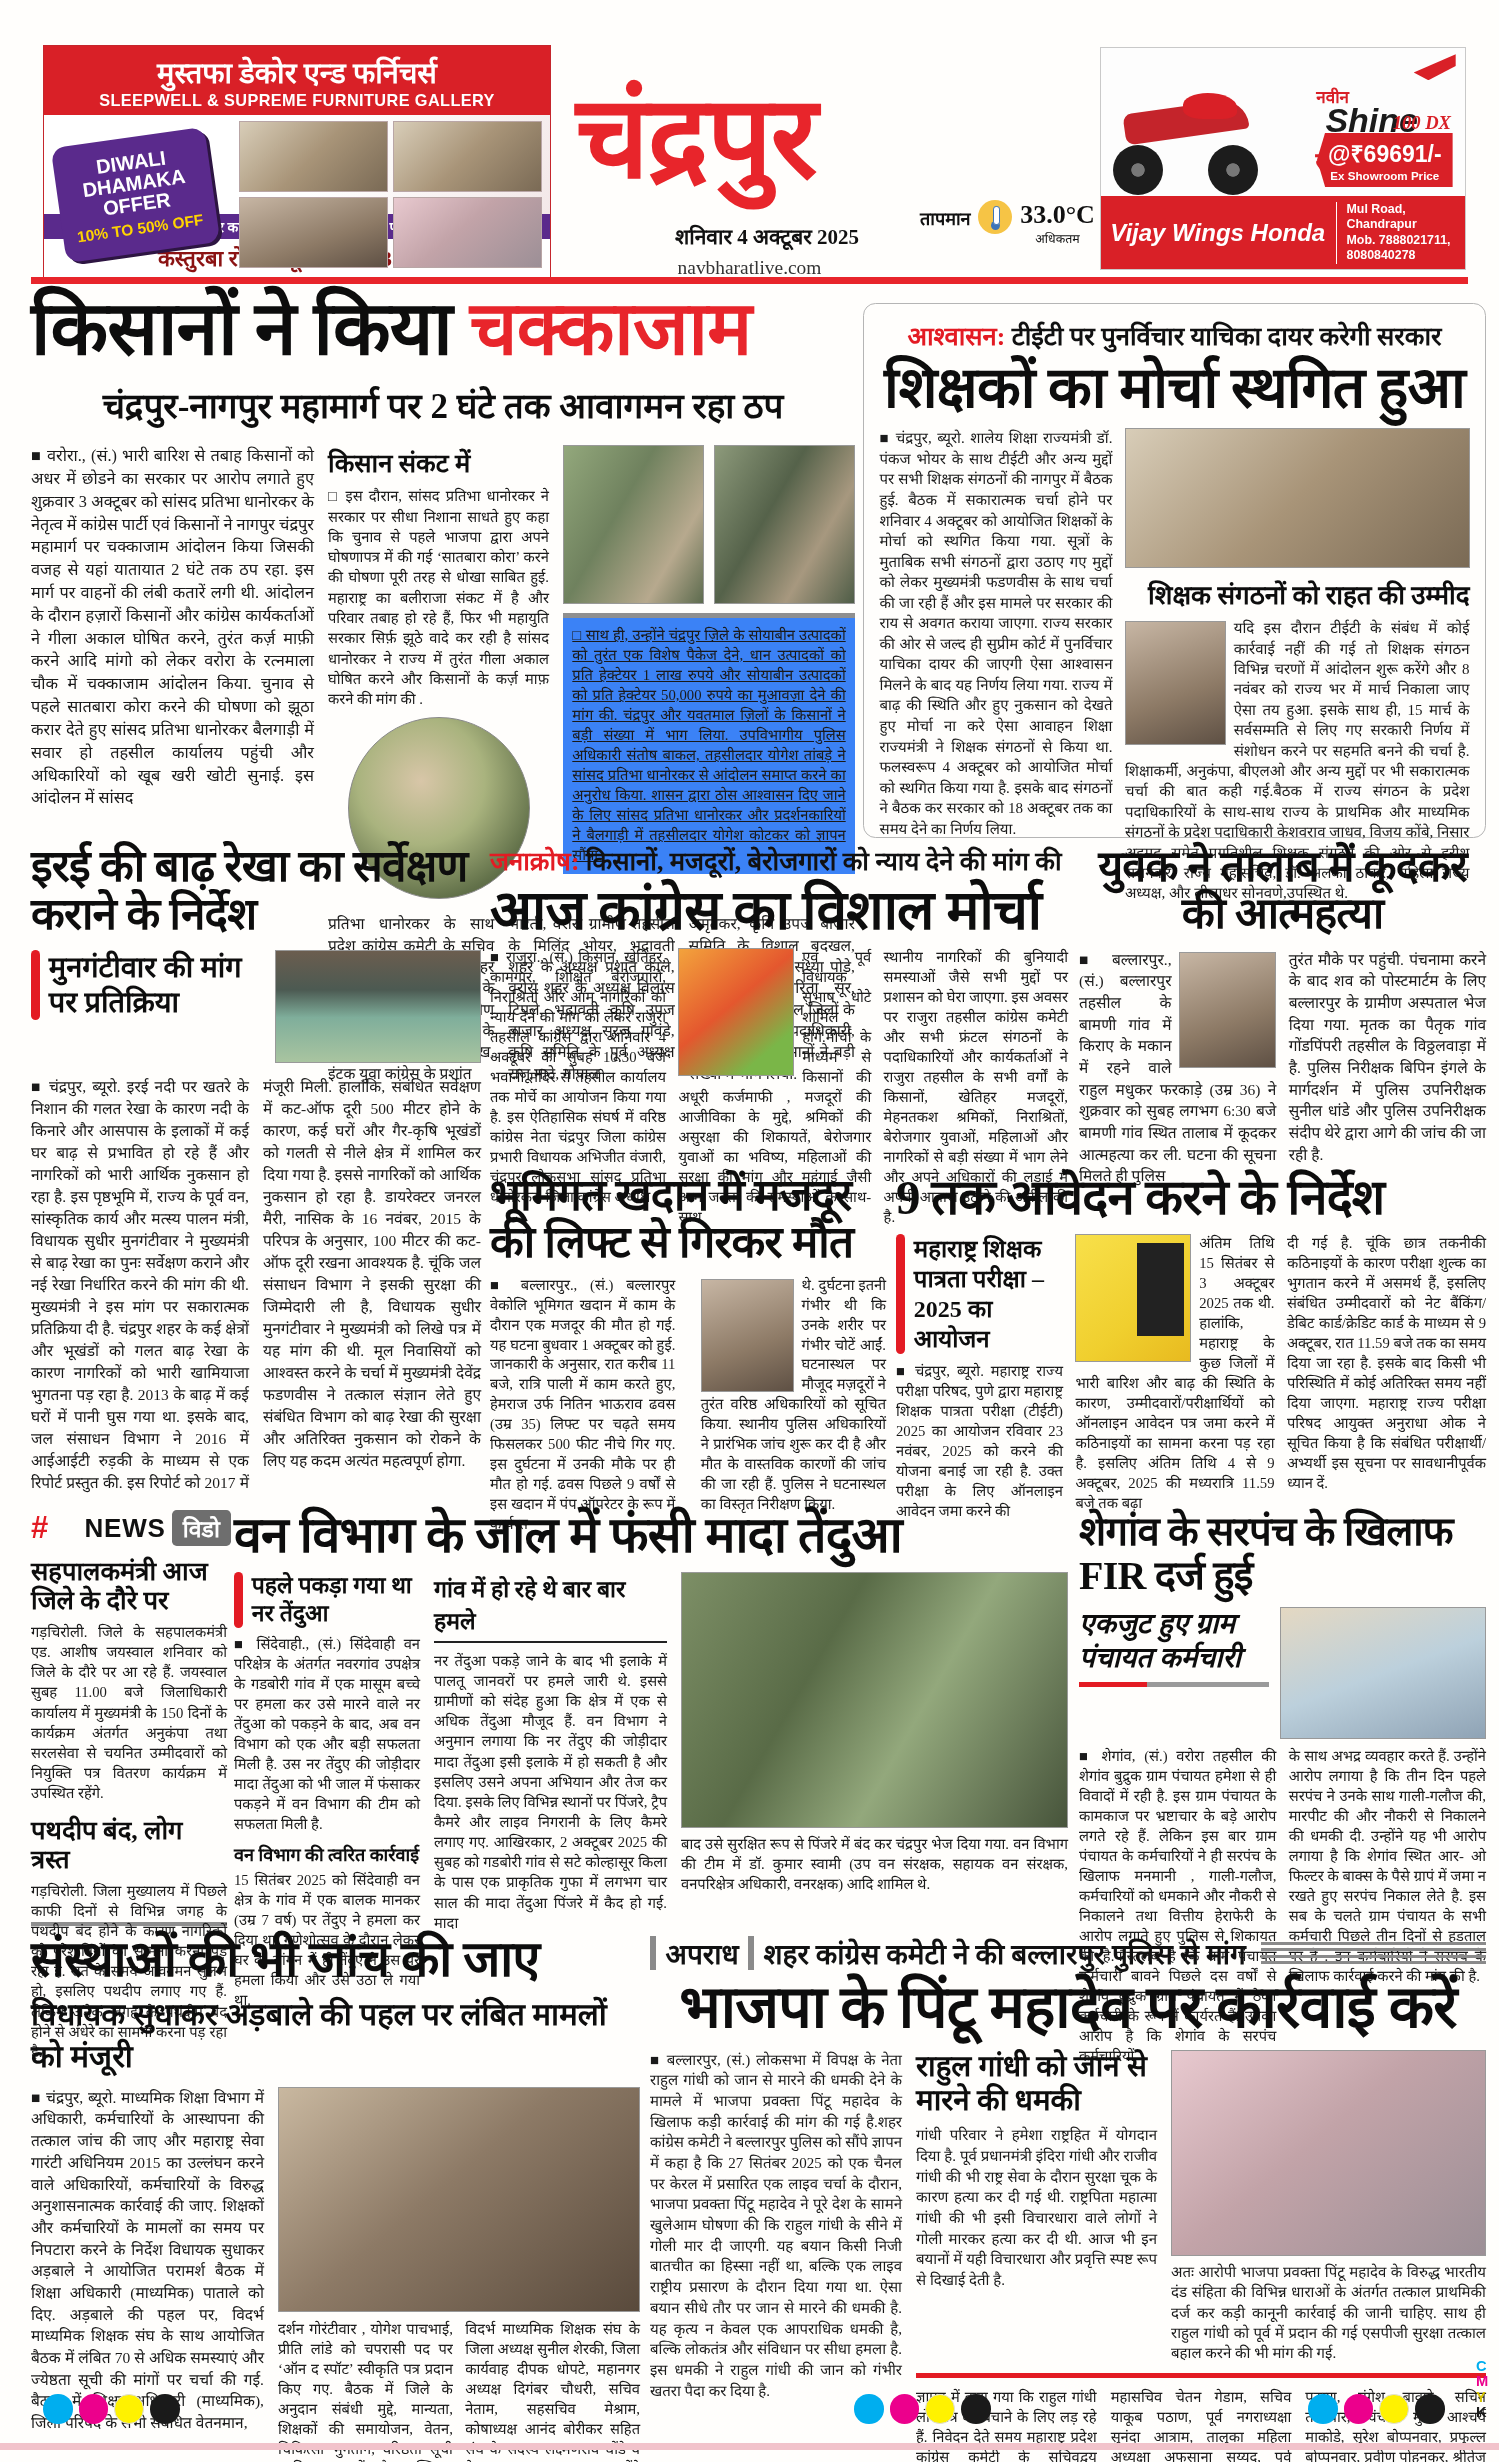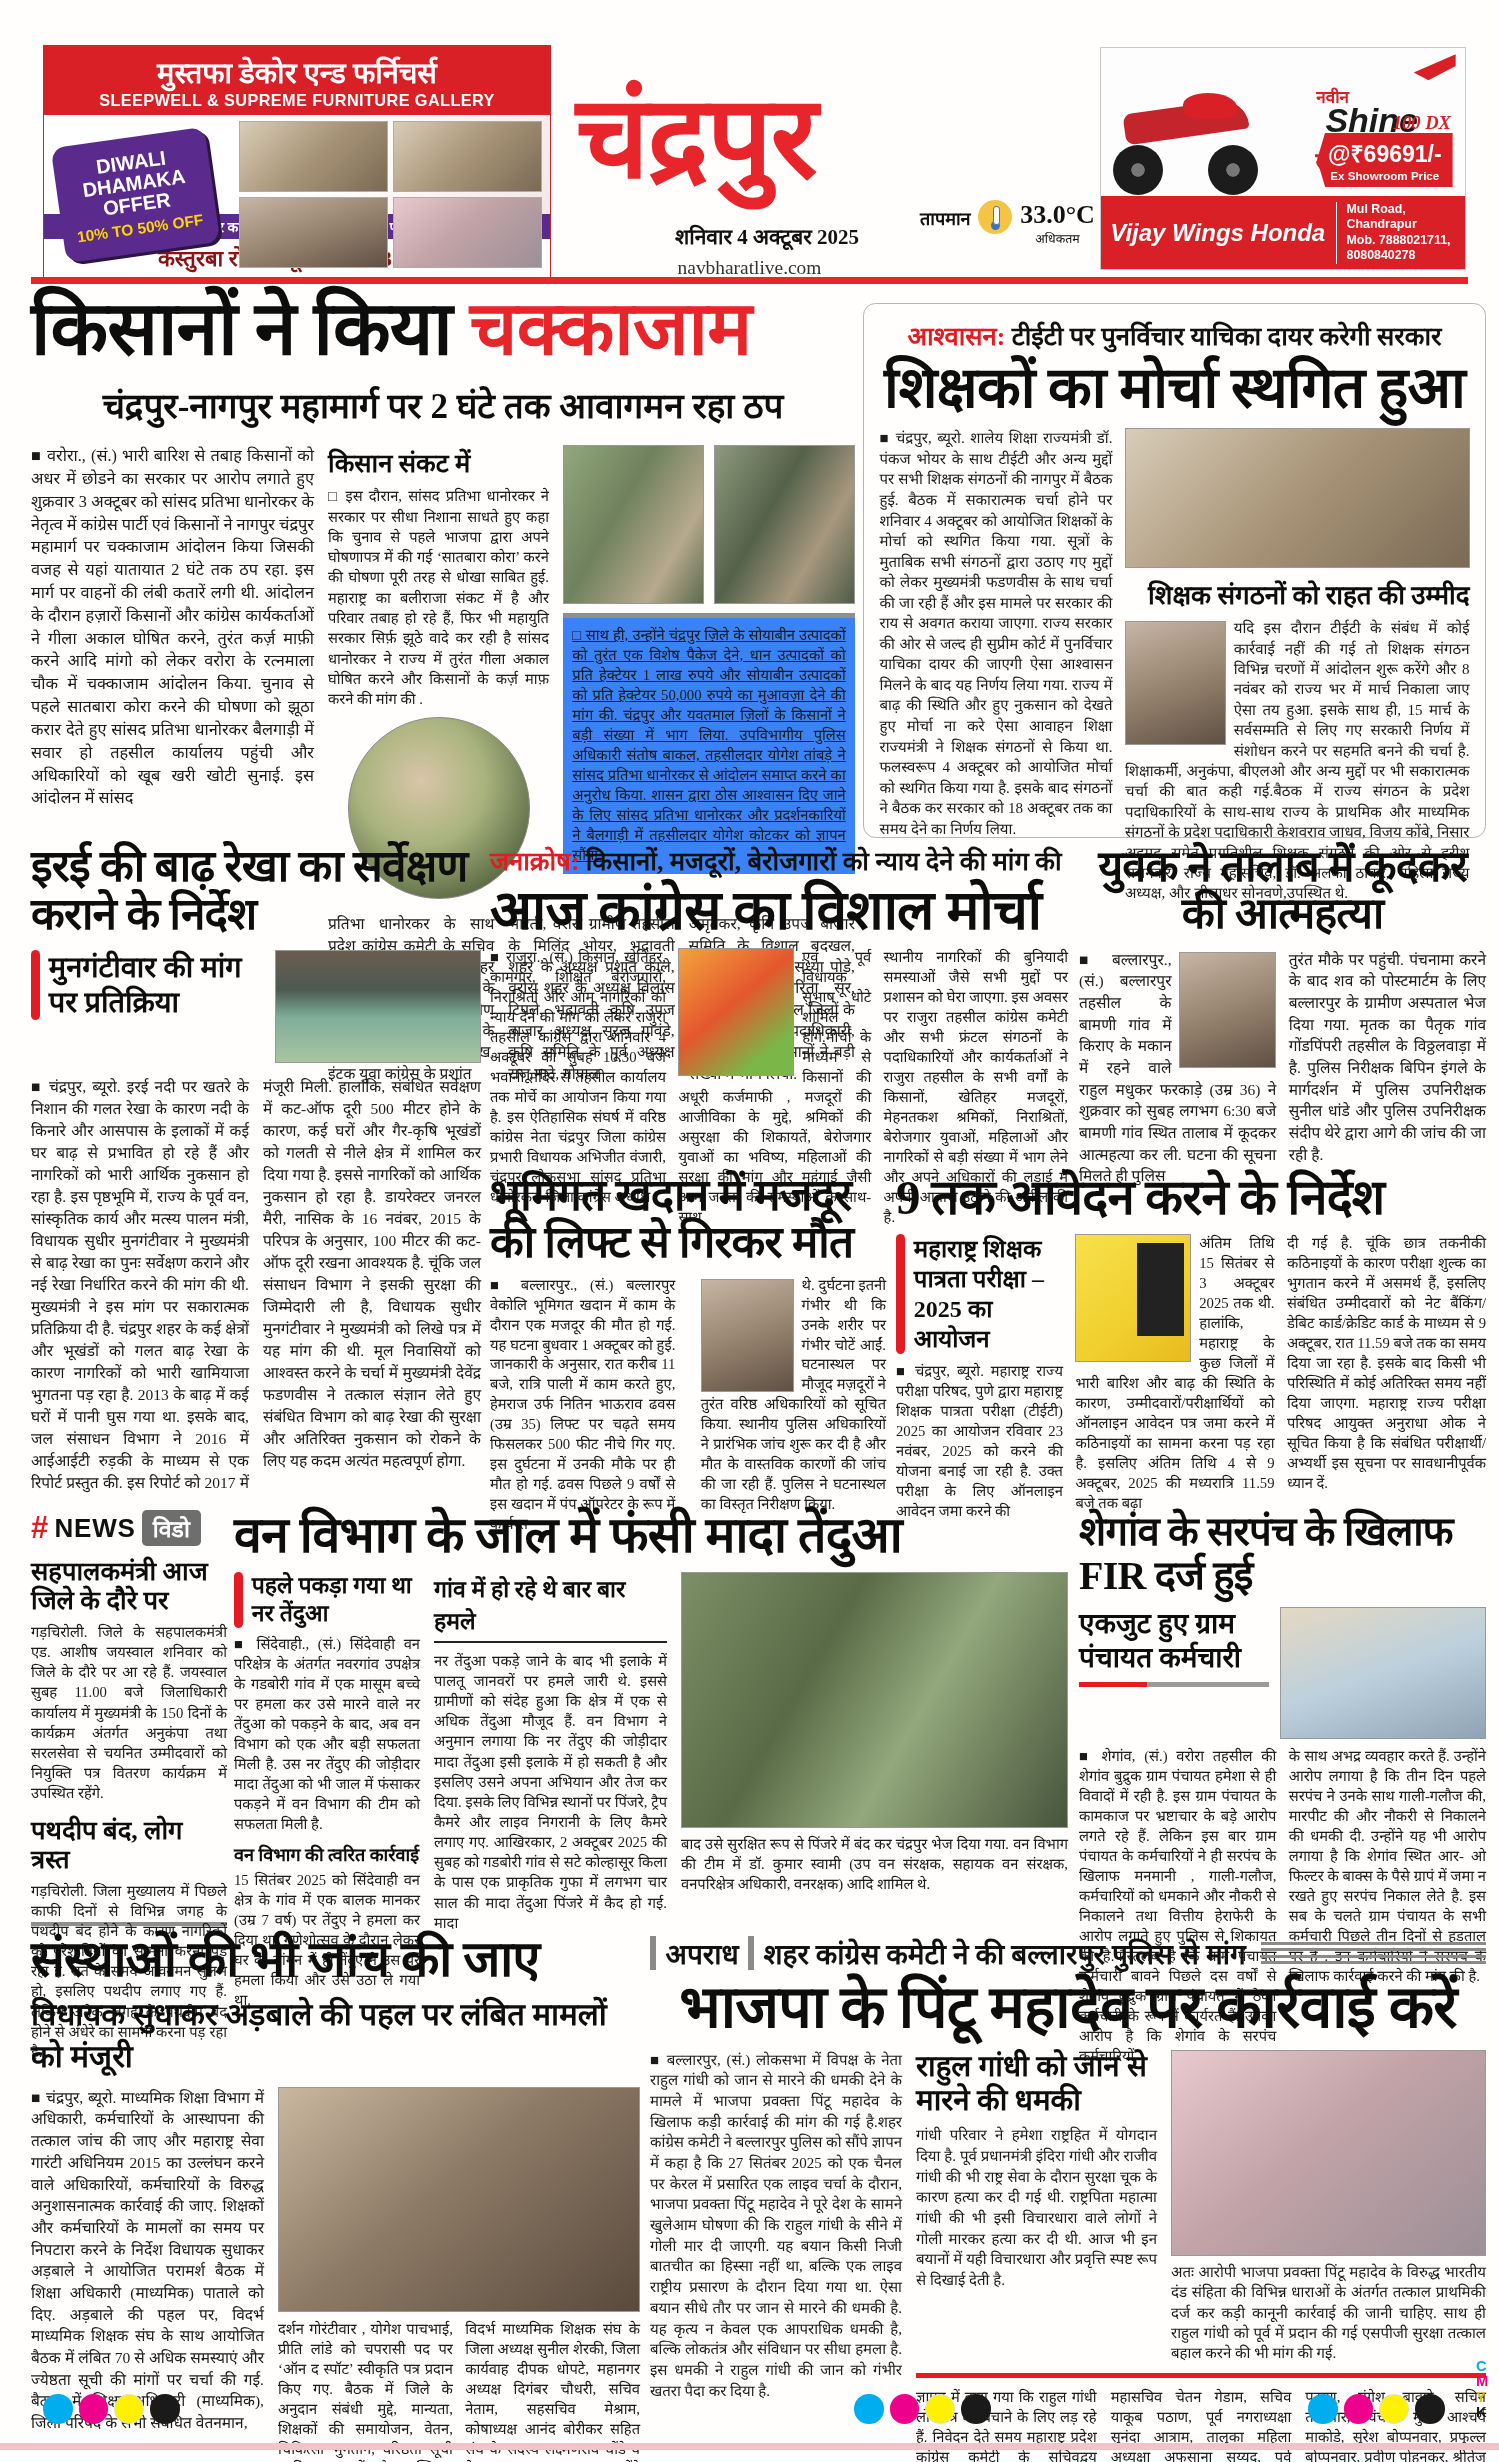--- a/index.html
+++ b/index.html
@@ -74,21 +74,21 @@
   .weather .icon::before { content:""; position:absolute; left:12.4px; bottom:3.9px; width:9.3px; height:9.3px; background:#3d74b8; border-radius:50%; }
   .weather .t { font-size:26px; font-weight:700; }
   .weather .tl { font-size:12.4px; text-align:center; }
   .weather .sep { width:1.6px; height:40px; background:#bbb; margin:0 3.1px; border-left:1.6px dotted #999; }
 
   .notebox { background:#3b82f6; border-top:5.4px solid #8f8f8f; padding:7.8px 9.3px;text-decoration:underline; }
   .circlephoto { border-radius:50%; border:0.8px solid #888; background:radial-gradient(circle at 40% 35%, #d8c6a8 0%, #a9b37e 40%, #617049 75%, #49543a 100%); }
 
   .newswin-tag { display:flex; align-items:center; gap:6.2px; }
   .newswin-tag .hash { color:#e31b23; font-size:31px; font-weight:800; font-family:"Liberation Sans",sans-serif; }
-  .newswin-tag .nw { font-size:26px; font-weight:800; font-family:"Liberation Sans",sans-serif; letter-spacing:0.8px; }
+  .newswin-tag .nw { font-size:26px; font-weight:800; font-family:"Liberation Sans",sans-serif; letter-spacing:0.8px;margin-left:30px; }
   .newswin-tag .vid { background:#6e6e6e; color:#fff; font-size:23px; font-weight:800; padding:1.6px 11px; border-radius:4.7px; }
 
   .cmyk { display:flex; gap:6.2px; }
   .cmyk span { width:29.5px; height:29.5px; border-radius:50%; display:block; }
   .cmyk-label { display:flex; flex-direction:column; font-size:14.7px; font-weight:800; font-family:"Liberation Sans",sans-serif; line-height:1.05; }
 
   .linesdecor { display:flex; flex-direction:column; gap:3.1px; }
   .linesdecor i { display:block; height:3.1px; background:#8a8a8a; }
 </style>
 </head>
@@ -316,21 +316,21 @@
         <div class="photo crowd" style="height:256px;background:linear-gradient(120deg,#7d8f66,#596b47 35%,#93a87c 60%,#47543b);"></div>
         <div class="bodytext" style="font-size:14.7px;line-height:1.36;margin-top:6.2px;">बाद उसे सुरक्षित रूप से पिंजरे में बंद कर चंद्रपुर भेज दिया गया. वन विभाग की टीम में डॉ. कुमार स्वामी (उप वन संरक्षक, सहायक वन संरक्षक, वनपरिक्षेत्र अधिकारी, वनरक्षक) आदि शामिल थे.</div>
       </div>
     </div>
   </div>
 
   <div class="abs" style="left:1079px;top:1510px;width:407px;height:416px;">
     <div class="headline" style="font-size:40px;line-height:1.1;">शेगांव के सरपंच के खिलाफ FIR दर्ज हुई</div>
     <div style="display:flex;gap:11px;margin-top:9.3px;align-items:flex-start;">
       <div style="flex:1;">
-        <div class="subhead" style="font-size:28px;line-height:1.2;">एकजुट हुए ग्राम पंचायत कर्मचारी</div>
+        <div class="subhead" style="font-size:28px;line-height:1.2;font-style:italic;">एकजुट हुए ग्राम पंचायत कर्मचारी</div>
         <div style="margin-top:7.8px;height:4.7px;background:linear-gradient(90deg,#e31b23 0 36%, #9a9a9a 36% 100%);"></div>
       </div>
       <div class="photo office" style="width:206px;height:132px;"></div>
     </div>
     <div style="display:flex;gap:12.4px;margin-top:7.8px;">
       <div class="bodytext" style="flex:1;font-size:14.7px;line-height:1.36;">■ शेगांव, (सं.) वरोरा तहसील की शेगांव बुद्रुक ग्राम पंचायत हमेशा से ही विवादों में रही है. इस ग्राम पंचायत के कामकाज पर भ्रष्टाचार के बड़े आरोप लगते रहे हैं. लेकिन इस बार ग्राम पंचायत के कर्मचारियों ने ही सरपंच के खिलाफ मनमानी , गाली-गलौज, कर्मचारियों को धमकाने और नौकरी से निकालने तथा वित्तीय हेराफेरी के आरोप लगाते हुए पुलिस से शिकायत की है.गौरतलब है कि ग्राम पंचायत कर्मचारी बावने पिछले दस वर्षों से शेगांव बुद्रुक ग्राम पंचायत में ठेका कर्मचारी के रूप में कार्यरत हैं. उनका आरोप है कि शेगांव के सरपंच कर्मचारियों</div>
       <div class="bodytext" style="flex:1;font-size:14.7px;line-height:1.36;">के साथ अभद्र व्यवहार करते हैं. उन्होंने आरोप लगाया है कि तीन दिन पहले सरपंच ने उनके साथ गाली-गलौज की, मारपीट की और नौकरी से निकालने की धमकी दी. उन्होंने यह भी आरोप लगाया है कि शेगांव स्थित आर- ओ फिल्टर के बाक्स के पैसे ग्रापं में जमा न रखते हुए सरपंच निकाल लेते है. इस सब के चलते ग्राम पंचायत के सभी कर्मचारी पिछले तीन दिनों से हड़ताल पर हैं . इन कर्मचारियों ने सरपंच के खिलाफ कार्रवाई करने की मांग की है.</div>
     </div>
   </div>
 

